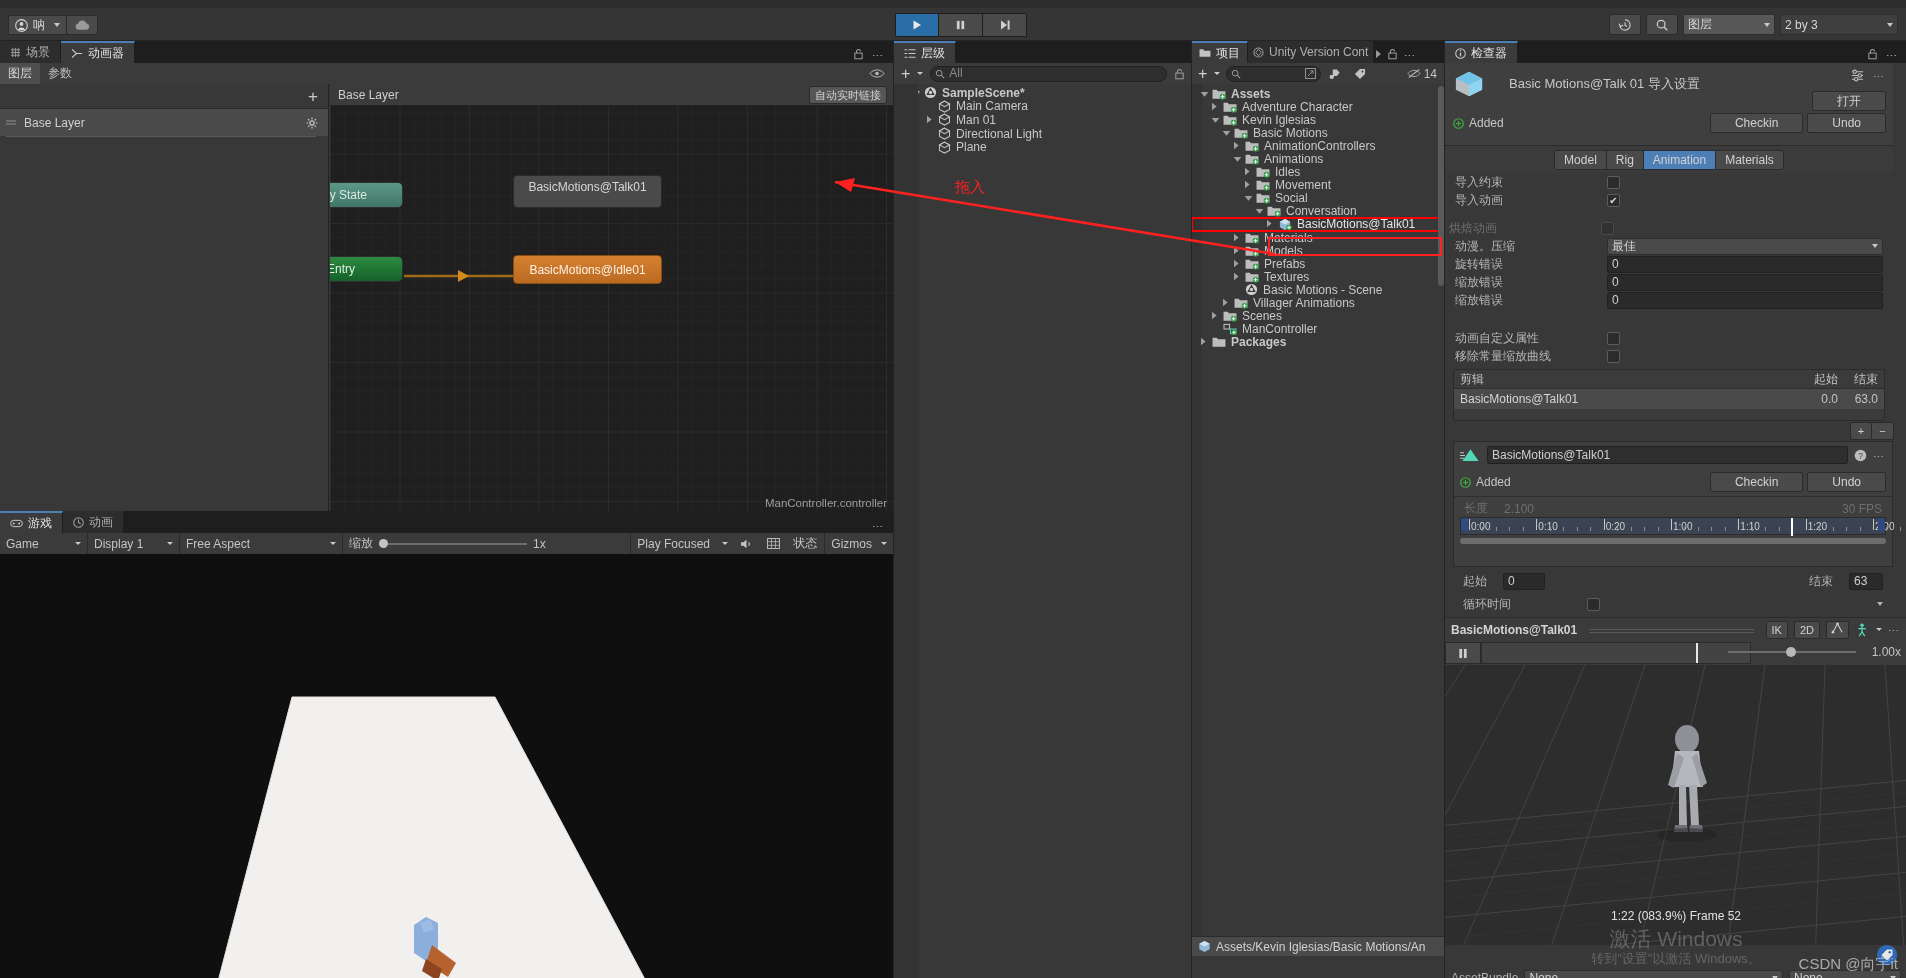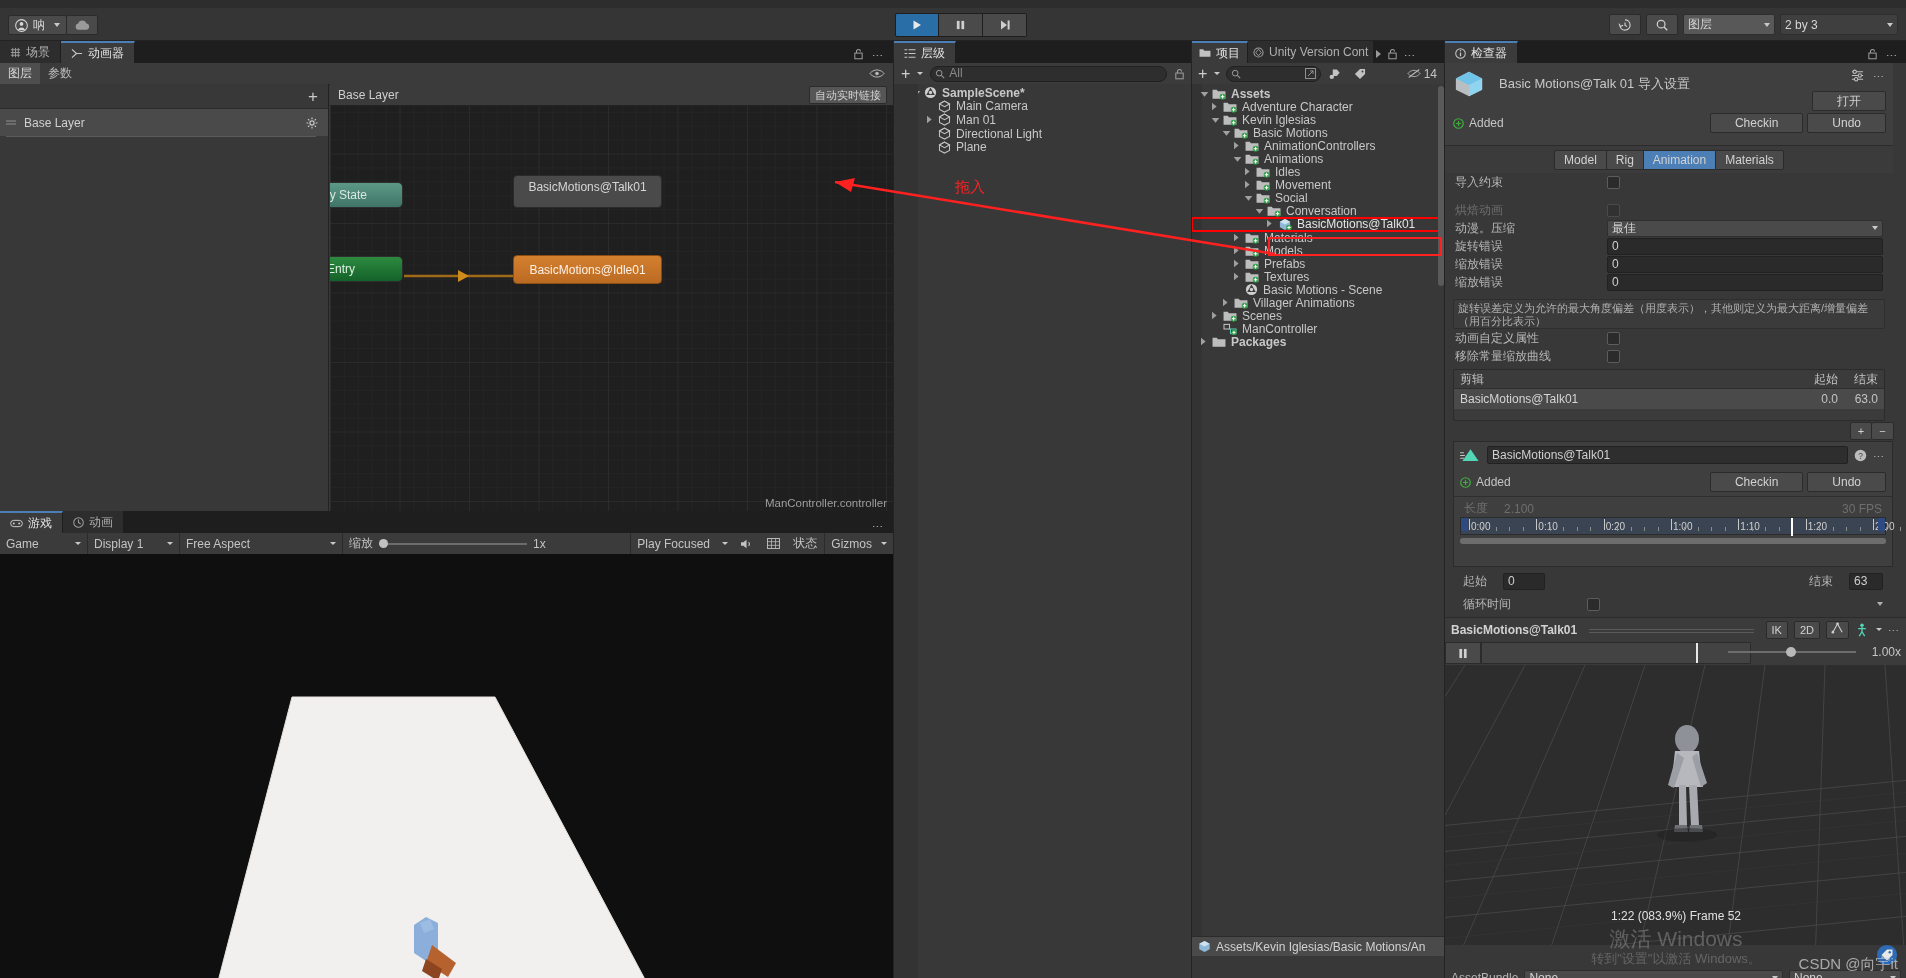--- a/index.html
+++ b/index.html
@@ -793,21 +793,21 @@
     <div class="row" style="gap:8px;padding:0 8px 3px 0;">
       <svg width="11" height="12" viewBox="0 0 12 13">
         <rect x="2" y="5.5" width="8" height="6.2" fill="none" stroke="#9e9e9e" stroke-width="1.1"></rect>
         <path d="M3.8 5.5V3.9a2.2 2.2 0 0 1 4.4 0" fill="none" stroke="#9e9e9e" stroke-width="1.1"></path>
         </svg>
       <span class="kebab">⋮</span>
     </div>
   </div>
 
   <div class="abs" style="left:0;top:22px;width:448px;height:83px;background:#3f3f3f;border-bottom:1px solid #2b2b2b;">
-    <div class="row abs" style="left:8px;top:6px;gap:14px;">
+    <div class="row abs" style="left:8px;top:6px;gap:24px;">
       <svg width="32" height="30" viewBox="0 0 34 32">
         <path d="M3 10 17 3l14 7v12l-14 7-14-7z" fill="#b9bec2"></path>
         <path d="M17 3l14 7-14 7-14-7z" fill="#6fc4e8"></path>
         <path d="M17 17v12l14-7V10z" fill="#8fd4f0"></path>
         </svg>
       <span style="font-size:13px;color:#c8c8c8;">Basic Motions@Talk 01 导入设置</span>
     </div>
     <div class="row abs" style="right:7px;top:6px;gap:9px;">
       <svg width="13" height="13" viewBox="0 0 14 14">
         <path d="M1 3h12M1 7h12M1 11h12" stroke="#c0c0c0" stroke-width="1.2"></path>
@@ -843,21 +843,25 @@
         <div style="height: 20px; display: flex; align-items: center; padding: 0px 9px; font-size: 12px; border: 1px solid rgb(43, 43, 43); color: rgb(210, 210, 210); background: rgb(74, 74, 74); border-radius: 0px 2px 2px 0px;">Materials</div>
       </div>
   </div>
 
   <div class="abs" style="left:0;top:132px;width:448px;height:132px;background:#383838;">
     <div id="fields1-container">
         <div class="row" style="height: 18px; padding: 0px 10px; gap: 0px;">
           <span class="lbl" style="width: 152px;">导入约束</span>
           <div class="chk"></div>
         </div>
-        <div class="row" style="height: 18px; padding: 0px 10px; gap: 0px; margin-top: 10px;">
+        <div class="row" style="height: 18px; padding: 0px 10px; gap: 0px;">
+          <span class="lbl" style="width: 152px;">导入动画</span>
+          <div class="chk">✔</div>
+        </div>
+        <div class="row" style="height: 18px; padding: 0px 4px; gap: 0px; margin-top: 10px;">
           <span class="lbl dim" style="width: 152px;">烘焙动画</span>
           <div class="chk" style="opacity: 0.5;"></div>
         </div>
         <div class="row" style="height: 18px; padding: 0px 10px; gap: 0px;">
           <span class="lbl" style="width: 152px;">动漫。压缩</span>
           <div class="drop" style="flex: 1 1 0%; background: rgb(74, 74, 74);">
             <span>最佳</span>
             <span class="caret"></span>
           </div>
         </div>
@@ -875,24 +879,20 @@
         </div>
         <div class="row" style="height: 18px; padding: 0px 10px; gap: 0px;">
           <span class="lbl" style="width: 152px;">缩放错误</span>
           <div class="fld" style="flex: 1 1 0%;">
             <span>0</span>
           </div>
         </div>
       </div>
   </div>
 
-  <div class="abs" style="left:8px;top:258px;width:432px;height:30px;background:#3b3b3b;border:1px solid #2e2e2e;border-radius:2px;
-              padding:2px 4px;font-size:11px;color:#b0b0b0;line-height:13px;">
-    <span>旋转误差定义为允许的最大角度偏差（用度表示），其他则定义为最大距离/增量偏差（用百分比表示）</span>
-  </div>
 
   <div class="abs" style="left:0;top:288px;width:448px;height:40px;background:#383838;">
     <div id="fields2-container">
         <div class="row" style="height: 18px; padding: 0px 10px; gap: 0px;">
           <span class="lbl" style="width: 152px;">动画自定义属性</span>
           <div class="chk"></div>
         </div>
         <div class="row" style="height: 18px; padding: 0px 10px; gap: 0px;">
           <span class="lbl" style="width: 152px;">移除常量缩放曲线</span>
           <div class="chk"></div>

